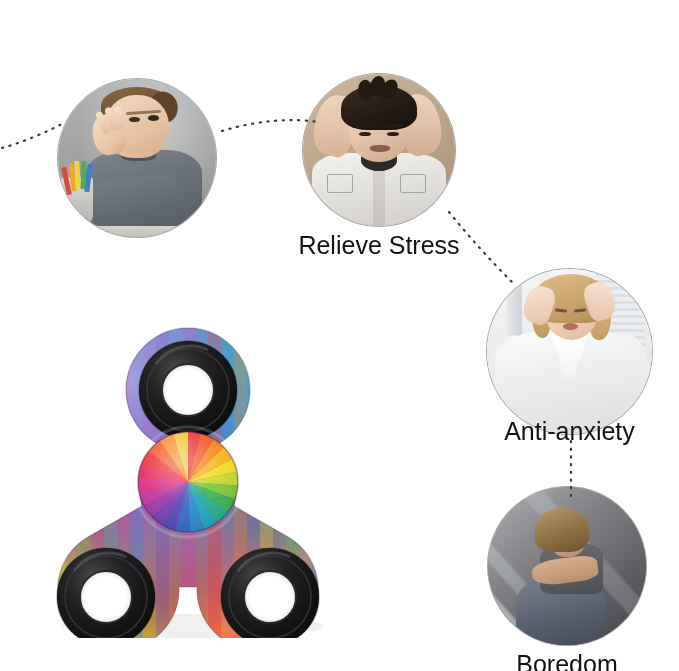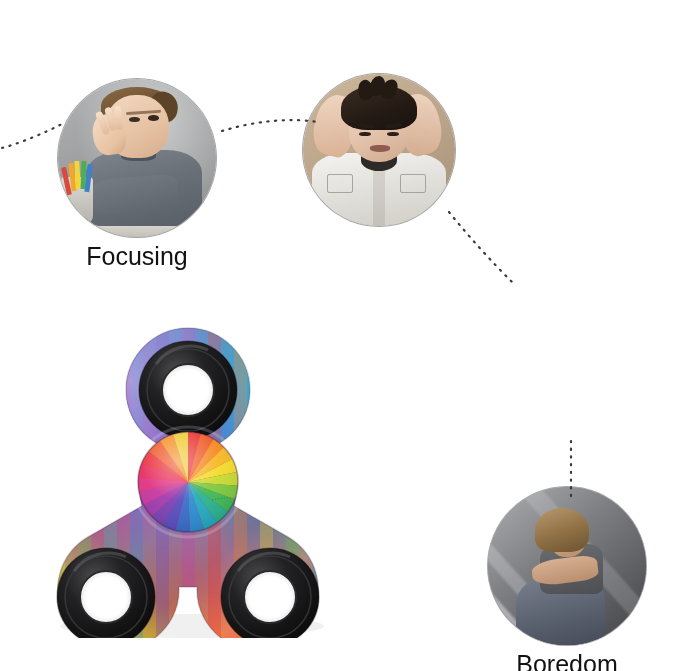--- a/index.html
+++ b/index.html
@@ -203,21 +203,20 @@
       <div class="finger" style="left:26%; top:20%; transform:rotate(-22deg);"></div>
       <div class="finger" style="left:31%; top:18%; transform:rotate(-14deg);"></div>
       <div class="finger" style="left:36%; top:17%; transform:rotate(-6deg);"></div>
       <div class="cup"></div>
       <div class="pencil" style="left:4%;  top:56%; background:#d94a3d; transform:rotate(-12deg);"></div>
       <div class="pencil" style="left:7.5%;top:53%; background:#f0a72c; transform:rotate(-7deg);"></div>
       <div class="pencil" style="left:11%; top:52%; background:#f2d53c; transform:rotate(-3deg);"></div>
       <div class="pencil" style="left:14.5%;top:52%;background:#4fae51; transform:rotate(2deg);"></div>
       <div class="pencil" style="left:18%; top:54%; background:#3f80c8; transform:rotate(7deg);"></div>
     </div>
-    <div class="caption" style="top:163px;">Focusing</div>
   </div>
 
   <div class="photo-node" style="left:303px; top:74px;">
     <div class="circle ph-stress" style="width:152px; height:152px;">
       <div class="bg2"></div>
       <div class="shirt"></div>
       <div class="placket"></div>
       <div class="pocket" style="left:16%; top:66%;"></div>
       <div class="pocket" style="left:64%; top:66%;"></div>
       <div class="vneck"></div>
@@ -227,22 +226,43 @@
       <div class="hair"></div>
       <div class="hairtuft" style="left:36%; top:4%; transform:rotate(-18deg);"></div>
       <div class="hairtuft" style="left:52%; top:3%; transform:rotate(16deg);"></div>
       <div class="hairtuft" style="left:44%; top:1%; transform:rotate(2deg);"></div>
       <div class="brow2" style="left:36%; top:33%; transform:rotate(8deg);"></div>
       <div class="brow2" style="left:54%; top:33%; transform:rotate(-8deg);"></div>
       <div class="eye" style="left:37%; top:38%;"></div>
       <div class="eye" style="left:55%; top:38%;"></div>
       <div class="mouth"></div>
     </div>
+    <div class="caption" style="top:157px;">Relieve Stress</div>
   </div>
 
+  <div class="photo-node" style="left:487px; top:269px;">
+    <div class="circle ph-anx" style="width:165px; height:165px;">
+      <div class="blind"></div>
+      <div class="post"></div>
+      <div class="armsL"></div>
+      <div class="armsR"></div>
+      <div class="sweater"></div>
+      <div class="collarw"></div>
+      <div class="hairsideL"></div>
+      <div class="hairsideR"></div>
+      <div class="head"></div>
+      <div class="hair"></div>
+      <div class="eyeline" style="left:41%; top:24%; transform:rotate(6deg);"></div>
+      <div class="eyeline" style="left:53%; top:24%; transform:rotate(-6deg);"></div>
+      <div class="mouth"></div>
+      <div class="handL"></div>
+      <div class="handR"></div>
+    </div>
+    <div class="caption" style="top:148px;">Anti-anxiety</div>
+  </div>
 
   <div class="photo-node" style="left:488px; top:487px;">
     <div class="circle ph-bore" style="width:158px; height:158px;">
       <div class="wall2"></div>
       <div class="beam" style="left:-14%; top:6%;  width:16%;  height:128%;"></div>
       <div class="beam" style="left:6%;   top:-8%; width:9%;   height:120%; opacity:.55;"></div>
       <div class="beam" style="left:60%;  top:-14%;width:12%;  height:120%; opacity:.40;"></div>
       <div class="shin"></div>
       <div class="knee"></div>
       <div class="torso"></div>

